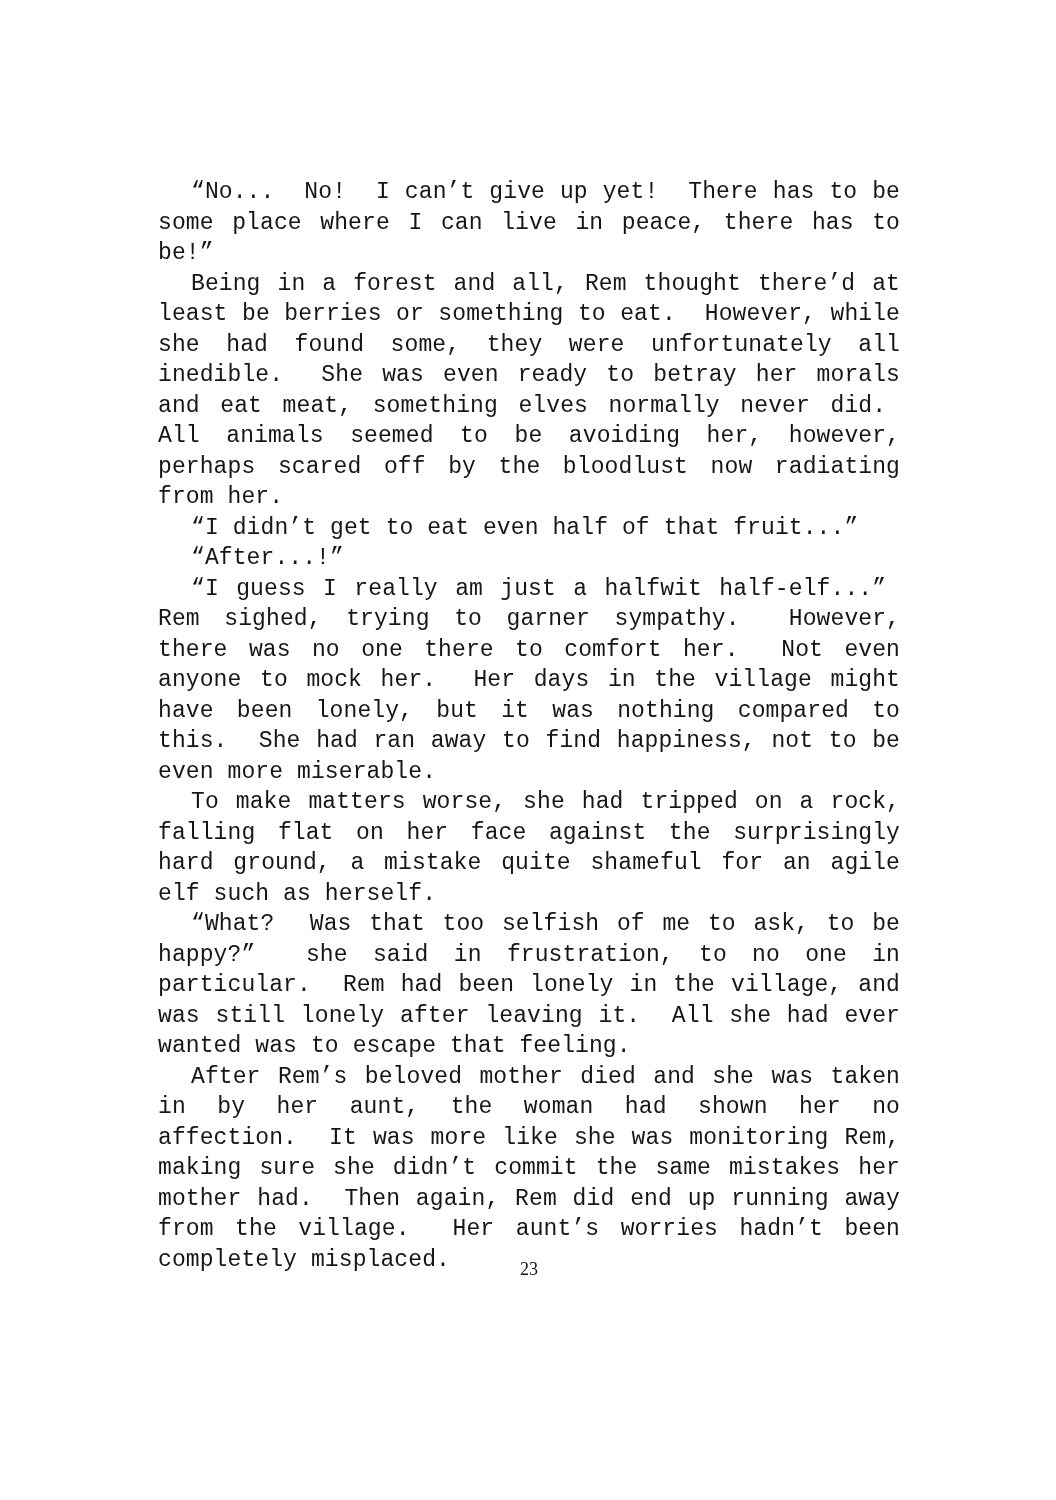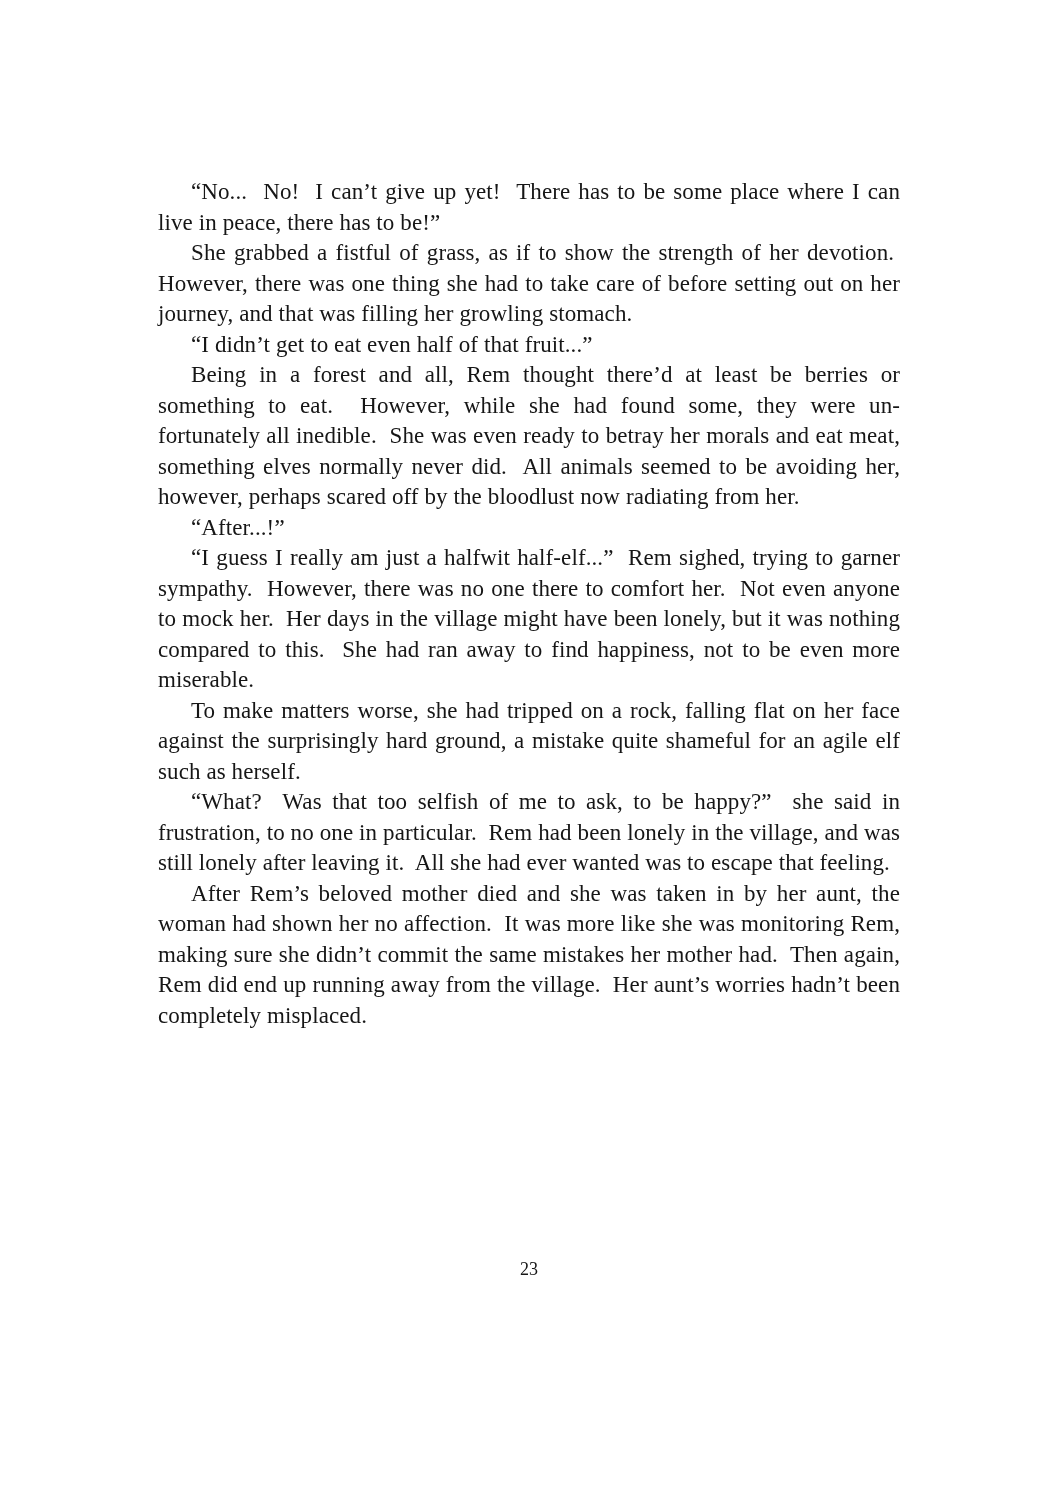--- a/index.html
+++ b/index.html
@@ -18,20 +18,21 @@
   }
   .text-block {
     position: absolute;
     left: 158px;
     top: 177px;
     width: 742px;
     font-size: 23px;
     line-height: 30.5px;
     text-align: justify;
     letter-spacing: 0.1px;
+    font-family: Liberation Mono, monospace;
   }
   .text-block p {
     margin: 0;
     padding: 0;
     text-indent: 33px;
     hyphens: manual;
     -webkit-hyphens: manual;
   }
   .page-number {
     position: absolute;
@@ -42,23 +43,22 @@
     font-size: 18px;
     line-height: 30px;
   }
 </style>
 </head>
 <body>
 
 <div class="book-page">
   <div class="text-block">
       <p>“No...&nbsp; No!&nbsp; I can’t give up yet!&nbsp; There has to be some place where I can live in peace, there has to be!”</p>
-      <p>She grabbed a fistful of grass, as if to show the strength of her de­votion.&nbsp; However, there was one thing she had to take care of before setting out on her journey, and that was filling her growling stomach.</p>
+      <p>Being in a forest and all, Rem thought there’d at least be berries or something to eat.&nbsp; However, while she had found some, they were un­fortunately all inedible.&nbsp; She was even ready to betray her morals and eat meat, something elves normally never did.&nbsp; All animals seemed to be avoiding her, however, perhaps scared off by the bloodlust now radiating from her.</p>
       <p>“I didn’t get to eat even half of that fruit...”</p>
-      <p>Being in a forest and all, Rem thought there’d at least be berries or something to eat.&nbsp; However, while she had found some, they were un­fortunately all inedible.&nbsp; She was even ready to betray her morals and eat meat, something elves normally never did.&nbsp; All animals seemed to be avoiding her, however, perhaps scared off by the bloodlust now radiating from her.</p>
       <p>“After...!”</p>
       <p>“I guess I really am just a halfwit half-elf...”&nbsp; Rem sighed, trying to garner sympathy.&nbsp; However, there was no one there to comfort her.&nbsp; Not even anyone to mock her.&nbsp; Her days in the village might have been lonely, but it was nothing compared to this.&nbsp; She had ran away to find happiness, not to be even more miserable.</p>
       <p>To make matters worse, she had tripped on a rock, falling flat on her face against the surprisingly hard ground, a mistake quite shame­ful for an agile elf such as herself.</p>
       <p>“What?&nbsp; Was that too selfish of me to ask, to be happy?”&nbsp; she said in frustration, to no one in particular.&nbsp; Rem had been lonely in the village, and was still lonely after leaving it.&nbsp; All she had ever wanted was to escape that feeling.</p>
       <p>After Rem’s beloved mother died and she was taken in by her aunt, the woman had shown her no affection.&nbsp; It was more like she was mon­itoring Rem, making sure she didn’t commit the same mistakes her mother had.&nbsp; Then again, Rem did end up running away from the village.&nbsp; Her aunt’s worries hadn’t been completely misplaced.</p>
     </div>
   <div class="page-number">23</div>
 </div>
 
 </body></html>

